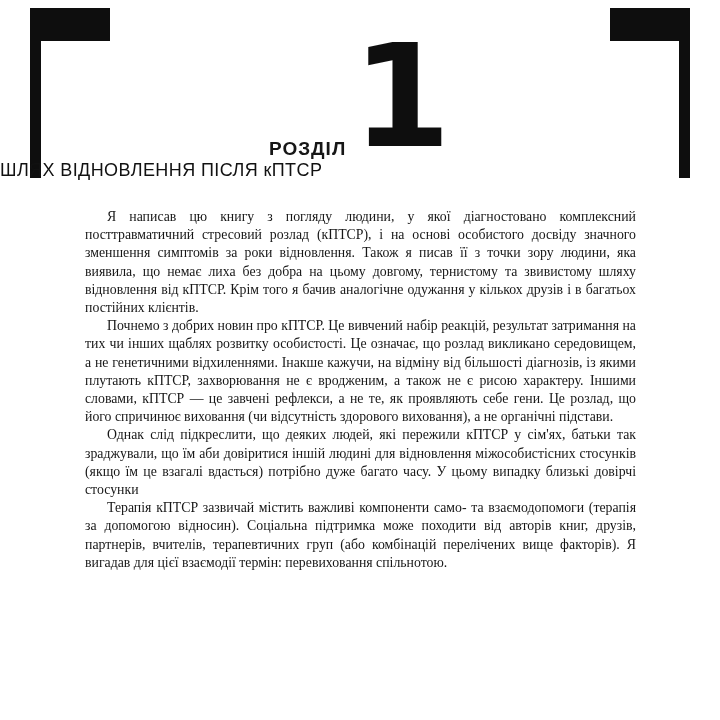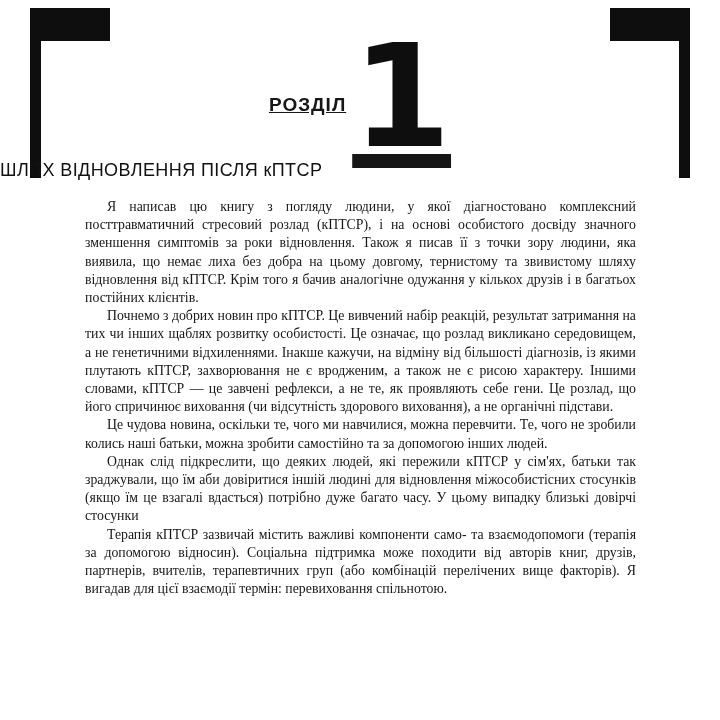--- a/index.html
+++ b/index.html
@@ -29,22 +29,21 @@
   .bar-left     { left: 30px;  top: 8px; width: 11px; height: 170px; }
   .bar-right    { right: 30px; top: 8px; width: 11px; height: 170px; }
 
   .chapter-head {
     position: absolute;
     top: 42px;
     left: 0;
     width: 720px;
     display: flex;
     justify-content: center;
-    align-items: flex-start;
-    text-decoration: underline;
+    align-items: center;
   }
   .chapter-label {
     font-family: "Liberation Sans", sans-serif;
     font-weight: bold;
     font-size: 19px;
     letter-spacing: 1px;
     margin-right: 6px;
     transform: translateY(52px);
   }
   .chapter-number {
@@ -64,21 +63,21 @@
     text-align: left;
     font-family: "Liberation Sans", sans-serif;
     font-size: 18px;
     font-weight: normal;
     letter-spacing: 0.4px;
     color: #111111;
   }
 
   .body-text {
     position: absolute;
-    top: 198px;
+    top: 208px;
     left: 85px;
     width: 551px;
     font-size: 13.8px;
     line-height: 18.2px;
     text-align: justify;
     color: #161616;
   }
   .body-text p {
     margin: 0;
     text-indent: 22px;
@@ -97,18 +96,17 @@
   <header class="chapter-head">
     <span class="chapter-label">РОЗДІЛ</span>
     <span class="chapter-number">1</span>
   </header>
 
   <h1 class="title">ШЛЯХ ВІДНОВЛЕННЯ ПІСЛЯ кПТСР</h1>
 
   <main class="body-text">
     <p>Я написав цю книгу з погляду людини, у якої діагностовано комплексний посттравматичний стресовий розлад (кПТСР), і на основі особистого досвіду значного зменшення симптомів за роки відновлення. Також я писав її з точки зору людини, яка виявила, що немає лиха без добра на цьому довгому, тернистому та звивистому шляху відновлення від кПТСР. Крім того я бачив аналогічне одужання у кількох друзів і в багатьох постійних клієнтів.</p>
     <p>Почнемо з добрих новин про кПТСР. Це вивчений набір реакцій, результат затримання на тих чи інших щаблях розвитку особистості. Це означає, що розлад викликано середовищем, а не генетичними відхиленнями. Інакше кажучи, на відміну від більшості діагнозів, із якими плутають кПТСР, захворювання не є вродженим, а також не є рисою характеру. Іншими словами, кПТСР — це завчені рефлекси, а не те, як проявляють себе гени. Це розлад, що його спричинює виховання (чи відсутність здорового виховання), а не органічні підстави.</p>
-    <p>Це чудова новина, оскільки те, чого ми навчилися, можна перевчити. Те, чого не зробили колись наші батьки, можна зробити самостійно та за допомогою інших людей.</p>
     <p>Однак слід підкреслити, що деяких людей, які пережили кПТСР у сім'ях, батьки так зраджували, що їм аби довіритися іншій людині для відновлення міжособистісних стосунків (якщо їм це взагалі вдасться) потрібно дуже багато часу. У цьому випадку близькі довірчі стосунки</p>
     <p>Терапія кПТСР зазвичай містить важливі компоненти само- та взаємодопомоги (терапія за допомогою відносин). Соціальна підтримка може походити від авторів книг, друзів, партнерів, вчителів, терапевтичних груп (або комбінацій перелічених вище факторів). Я вигадав для цієї взаємодії термін: перевиховання спільнотою.</p>
   </main>
 
 </div>
 
 </body></html>

